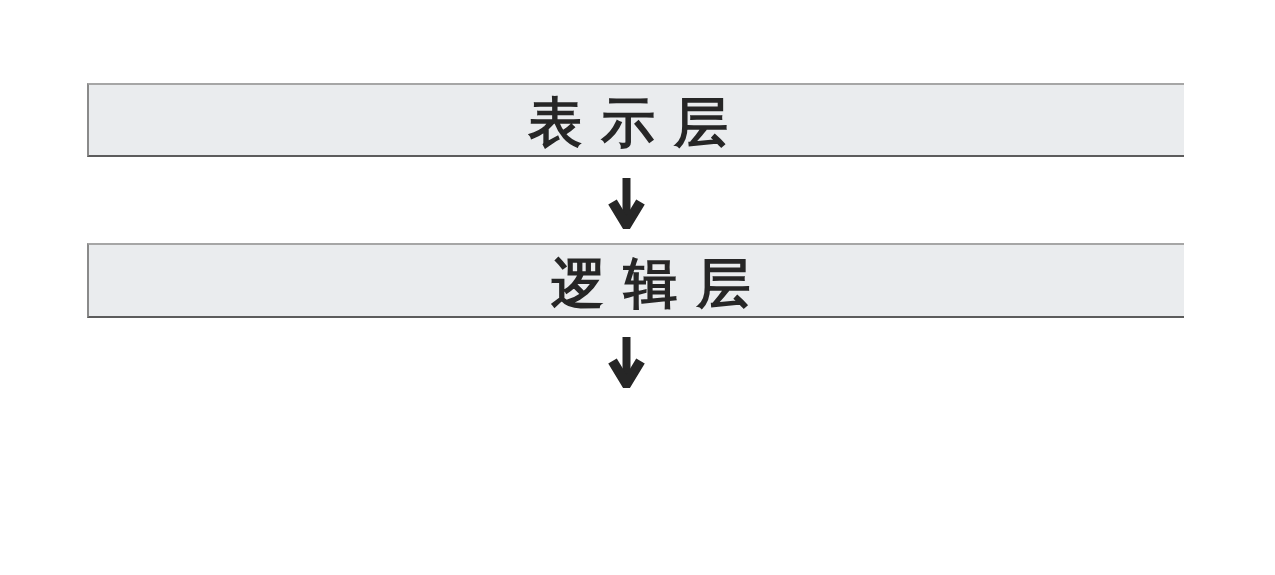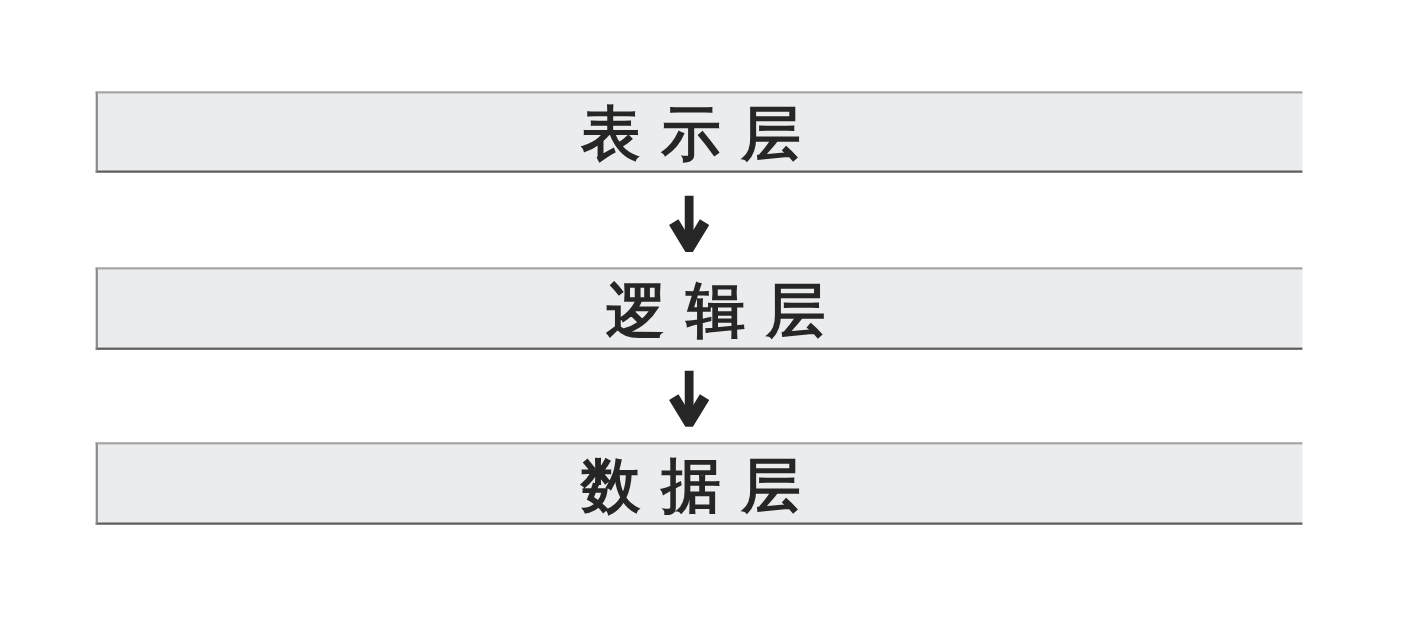--- a/index.html
+++ b/index.html
@@ -83,17 +83,14 @@
     <span class="layer-label">逻辑层</span>
   </div>
 
   <div class="down-arrow pos-2">
     <svg viewBox="0 0 37 52" aria-hidden="true">
       <path d="M18.5 1 L18.5 40" stroke-width="8"></path>
       <path d="M4.5 25 L18.5 48 L32.5 25" stroke-width="10" stroke-linejoin="miter"></path>
     </svg>
   </div>
 
-  <div class="layer-box pos-3">
-    <span class="layer-label">数据层</span>
-  </div>
 
 </div>
 
 </body></html>

